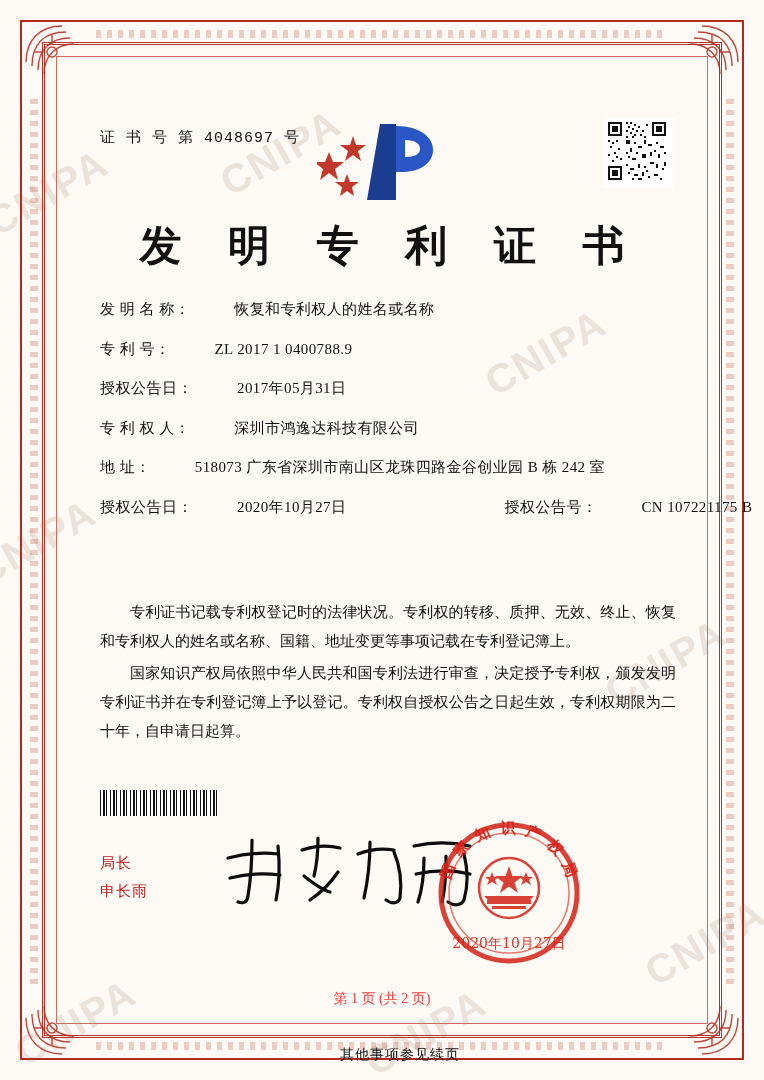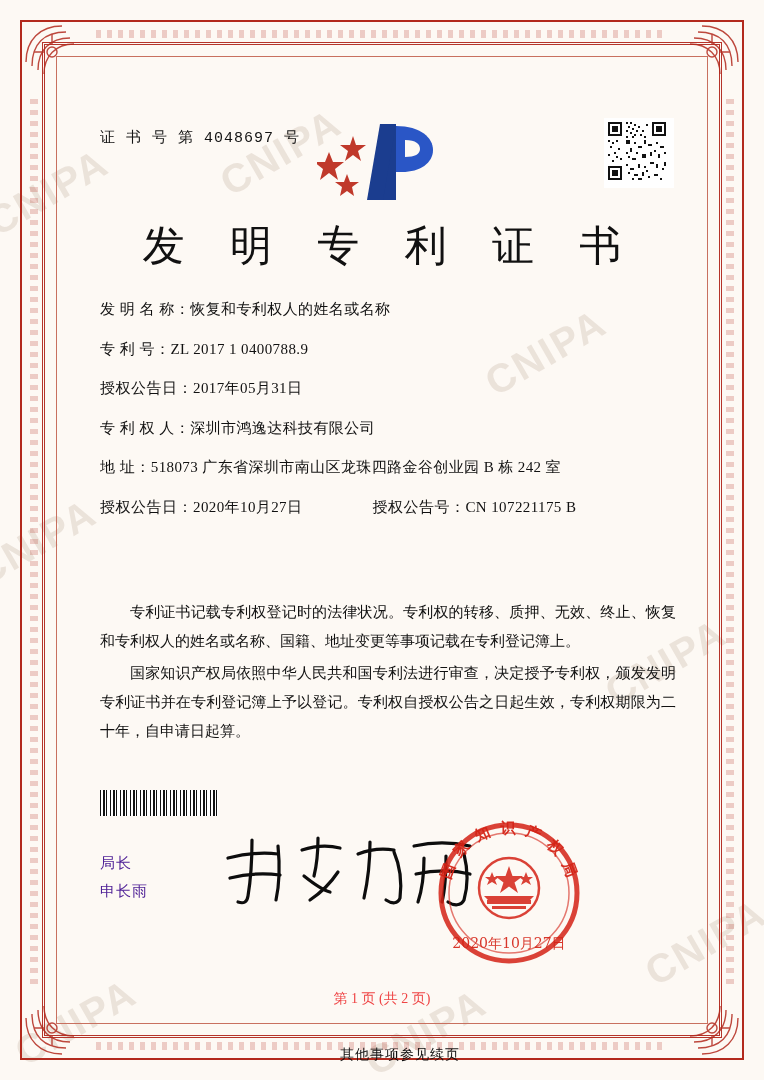--- a/index.html
+++ b/index.html
@@ -118,38 +118,39 @@
     left: 50%; top: 26px;
     transform: translateX(-50%);
     width: 130px; height: 92px;
   }
 
   .title {
     position: absolute;
     left: 0; right: 0; top: 128px;
     text-align: center;
     font-size: 42px;
-    font-weight: normal;
+    font-weight: bold;
     letter-spacing: 16px;
     text-indent: 16px;
     color: #111;
     font-family: "DejaVu Serif", serif;
   }
 
   .fields {
     position: absolute;
     left: 22px; right: 10px; top: 208px;
   }
   .field-row {
     display: flex;
     align-items: flex-start;
     margin-bottom: 17px;
     font-size: 15px;
     color: #111;
     line-height: 1.5;
+    gap: 44px;
   }
   .field-label {
     flex: 0 0 auto;
     white-space: pre;
     letter-spacing: 0.5px;
   }
   .field-value {
     flex: 1 1 auto;
     letter-spacing: 0.4px;
   }
@@ -174,21 +175,21 @@
       #111 0px, #111 1px, #fff 1px, #fff 3px,
       #111 3px, #111 5px, #fff 5px, #fff 6px,
       #111 6px, #111 7px, #fff 7px, #fff 10px);
   }
 
   .sign-block {
     position: absolute;
     left: 22px; top: 760px;
     font-size: 15px;
     line-height: 1.85;
-    color: #4c1d95;
+    color: #b91c1c;
     letter-spacing: 1px;
   }
 
   .signature {
     position: absolute;
     left: 140px; top: 742px;
     width: 265px; height: 80px;
   }
 
   .seal {

